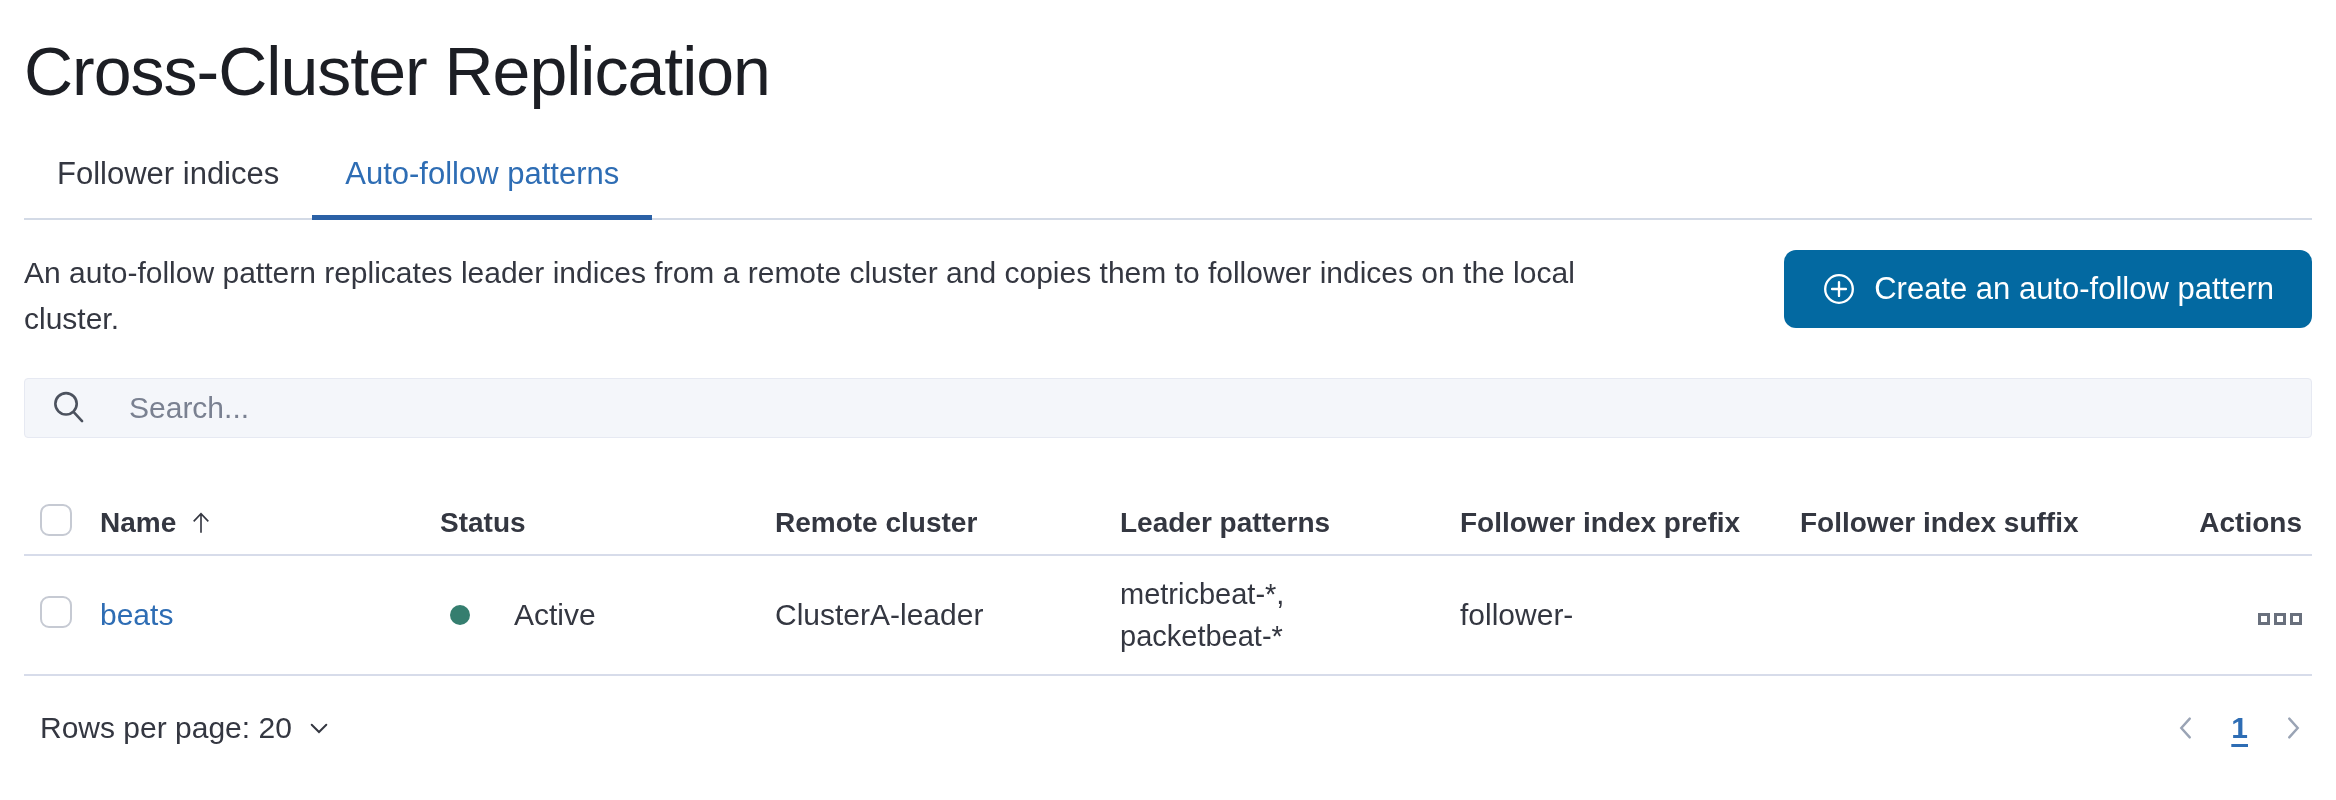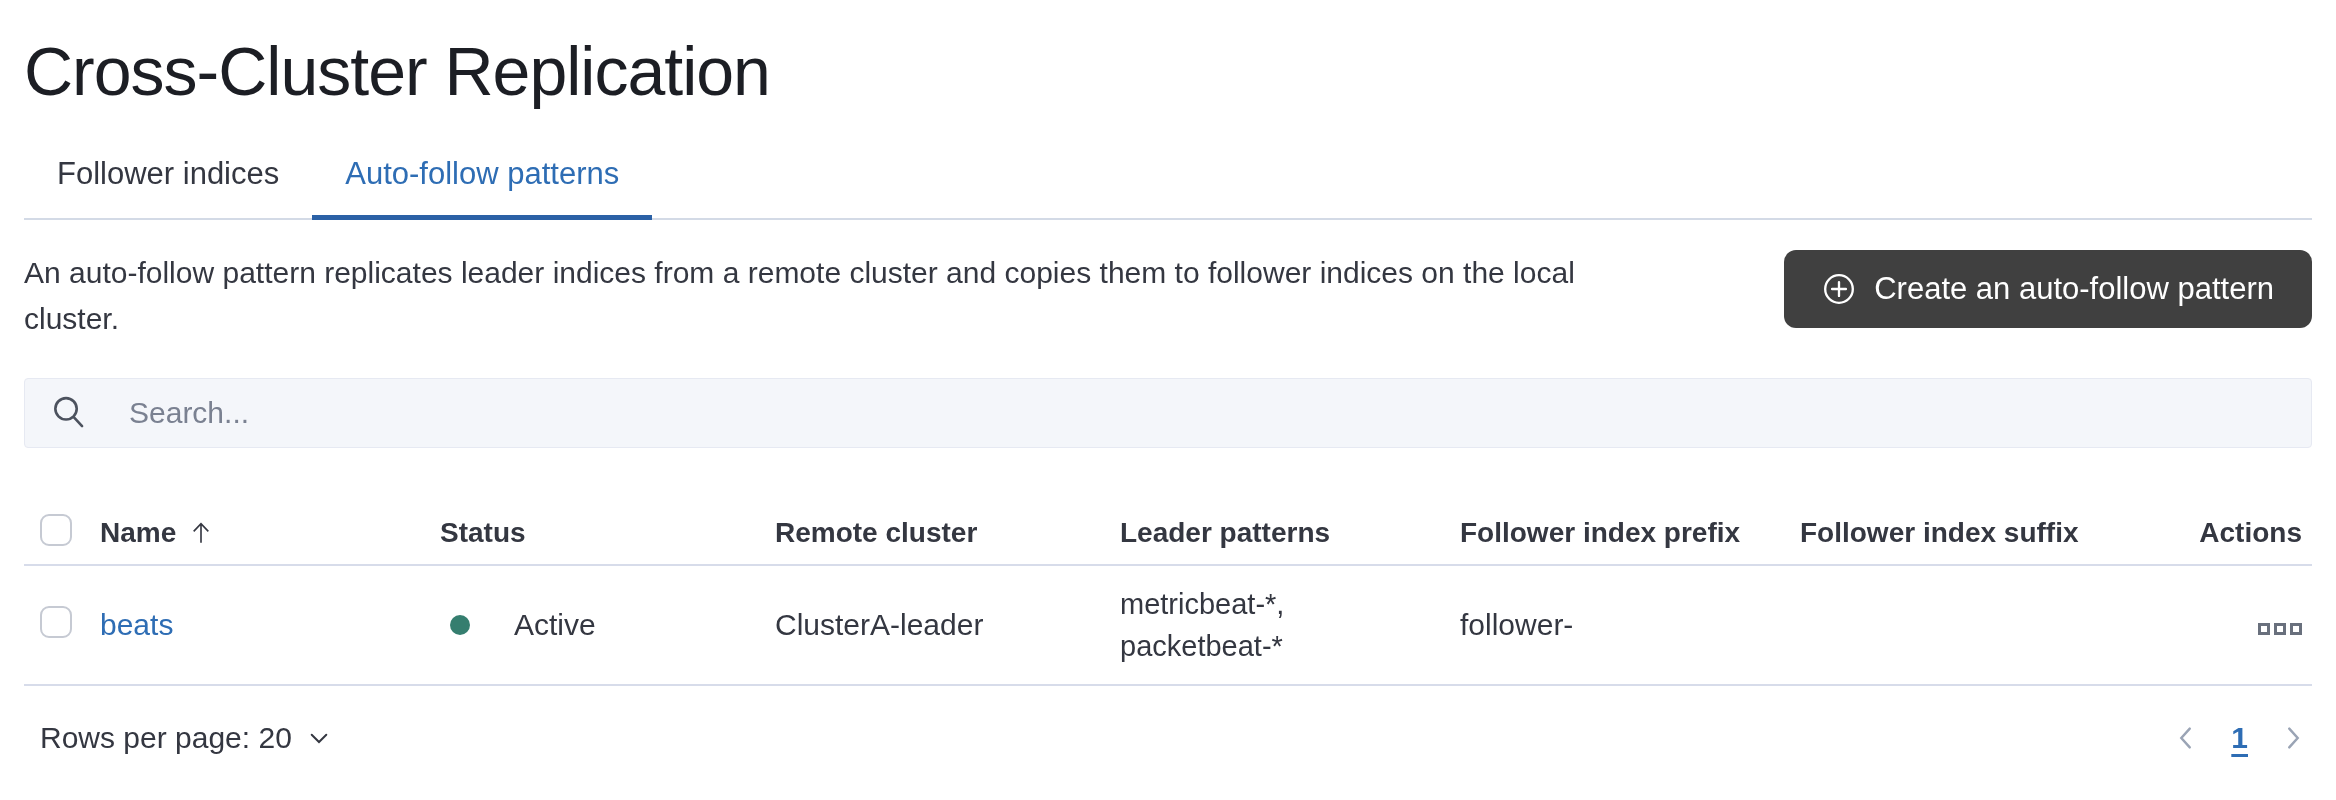--- a/index.html
+++ b/index.html
@@ -60,35 +60,35 @@
     max-width: 1560px;
     color: #343741;
   }
   .btn-primary {
     display: inline-flex;
     align-items: center;
     gap: 18px;
     flex: none;
     height: 78px;
     padding: 0 38px;
-    background: #404040;
+    background: #0369a1;
     color: #ffffff;
     font-family: inherit;
     font-size: 31px;
     border: none;
     border-radius: 12px;
     cursor: pointer;
   }
   .btn-primary svg { display: block; }
 
   
   .search-wrap { position: relative; margin-top: 36px; }
   .search-input {
     width: 100%;
-    height: 70px;
+    height: 60px;
     background: #f4f6fa;
     border: 1px solid #e6e9f2;
     border-radius: 4px;
     padding: 0 24px 0 104px;
     font-family: inherit;
     font-size: 30px;
     color: #343741;
   }
   .search-input::placeholder { color: #7a8191; opacity: 1; }
   .search-icon {

